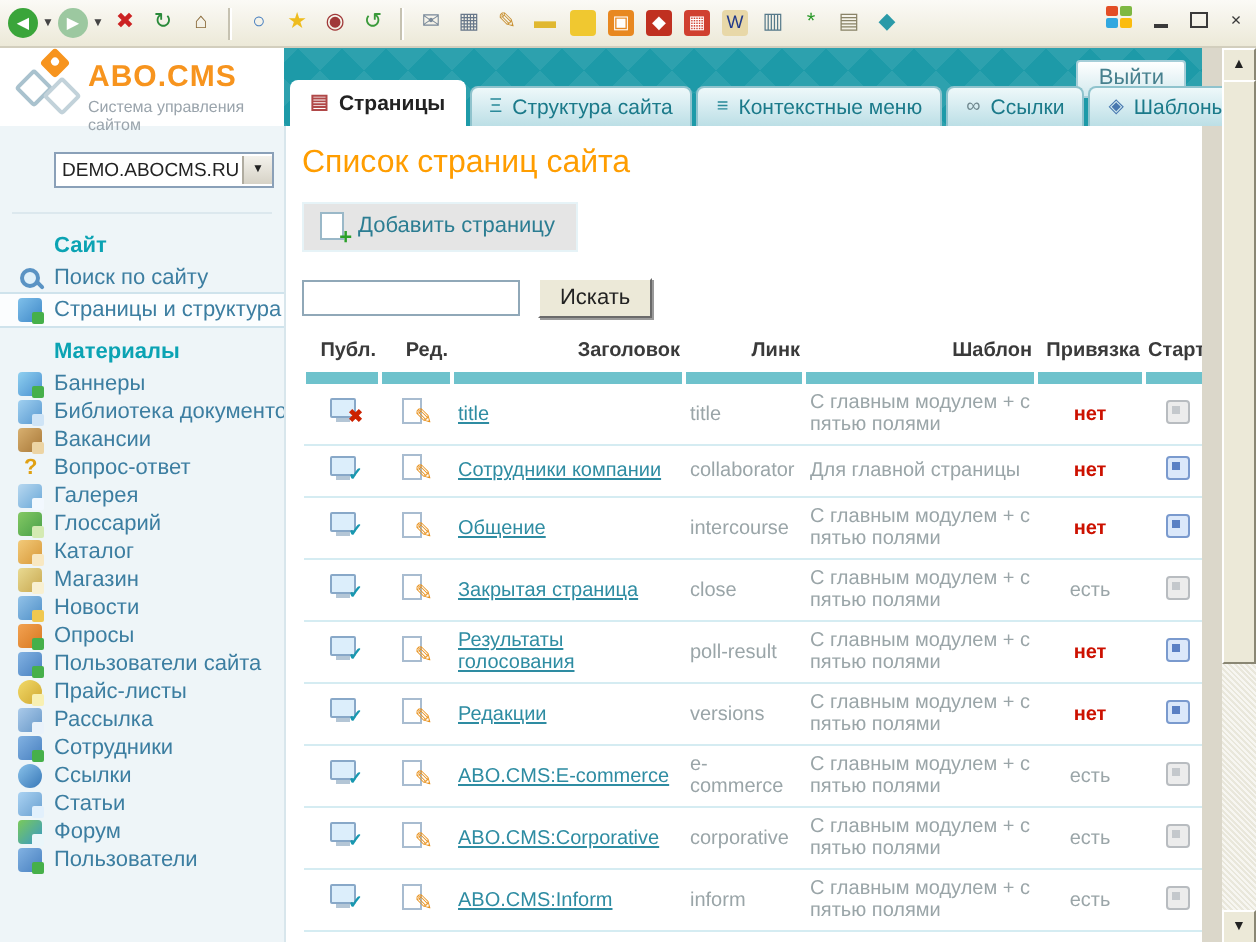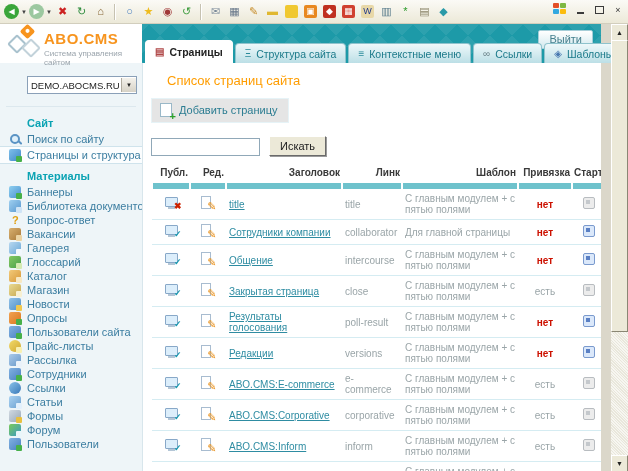--- a/index.html
+++ b/index.html
@@ -77,25 +77,25 @@
   .si-price{--c1:#f2da6a;--c2:#d0a830;--a:#f8f0b2;border-radius:50%}
   .si-mailing{--c1:#aacaea;--c2:#6898c8;--a:#eaf2fa}
   .si-staff{--c1:#82b2e2;--c2:#4880c0;--a:#46b04a}
   .si-links{--c1:#8ac2ea;--c2:#3878b8;border-radius:50%}
   .si-articles{--c1:#aad2f2;--c2:#6aa0d0;--a:#e2f0fc}
   .si-forms{--c1:#d2dae2;--c2:#98a8b8;--a:#e8c040}
   .si-forum{--c1:#7aca5a;--c2:#3898c8;--a:#eaf6fa}
   .si-users{--c1:#82b2e2;--c2:#4880c0;--a:#46b04a}
   
   .main{flex:1;padding:8px 0 0 8px;overflow:hidden}
-  .page-title{color:#ff9d00;font-size:13px;font-weight:normal;margin:2px 16px 10px}
+  .page-title{color:#ff9d00;font-size:16px;font-weight:normal;margin:2px 0 10px}
   .add-btn{display:inline-flex;align-items:center;gap:7px;background:#e5e5e5;border:1px solid #e6f3f7;padding:4px 11px 5px 8px;color:#2c7d92;font-size:11px;cursor:pointer}
   .add-ic{width:10px;height:12px;background:#fff;border:1px solid #9ab8c8;position:relative;flex:0 0 10px}
   .add-ic::after{content:"+";position:absolute;right:-5px;bottom:-6px;color:#2aa02a;font-weight:bold;font-size:11px}
-  .search-row{margin:13px 0 8px;display:flex;gap:9px;align-items:flex-end}
+  .search-row{margin:13px 0 8px;display:flex;gap:9px;align-items:center}
   .search-input{width:101px;height:16px;border:1px solid #90a8b8;font-size:11px;padding:0 3px;font-family:"Liberation Sans",sans-serif}
   .search-btn{height:20px;padding:0 10px;font-size:11px;font-family:"Liberation Sans",sans-serif;background:#ece9d8;border:1px solid;border-color:#fff #6a6a6a #6a6a6a #fff;box-shadow:1px 1px 0 #9a9a9a;cursor:pointer;color:#222}
   table{border-collapse:collapse;width:452px;font-size:10px;table-layout:fixed}
   th{font-weight:bold;color:#3a3a3a;padding:3px 2px 5px;font-size:10px;text-align:right}
   tr.strip td{height:6px;padding:0;background:#6ec2cc;border-left:2px solid #fff;border-right:2px solid #fff}
   tbody td{border-bottom:1px solid #d5ecf2;padding:4px 3px;vertical-align:middle;text-align:center;color:#9aa5a8;line-height:11px}
   td.lft{text-align:left}
   td a{color:#2e8ca2;cursor:pointer;text-decoration:underline}
   .binding-no{color:#cc1100;font-weight:bold}
   .binding-yes{color:#9aa5a8}
@@ -226,28 +226,28 @@
             <div class="section-title">Материалы</div>
             <div class="side-item">
               <span class="si si-banners"></span>
               <span>Баннеры</span>
             </div>
             <div class="side-item">
               <span class="si si-library"></span>
               <span>Библиотека документов</span>
             </div>
             <div class="side-item">
+              <span class="si si-vacancies"></span>
+              <span>Вакансии</span>
+            </div>
+            <div class="side-item">
               <span class="si si-qa"></span>
               <span>Вопрос-ответ</span>
             </div>
             <div class="side-item">
-              <span class="si si-vacancies"></span>
-              <span>Вакансии</span>
-            </div>
-            <div class="side-item">
               <span class="si si-gallery"></span>
               <span>Галерея</span>
             </div>
             <div class="side-item">
               <span class="si si-glossary"></span>
               <span>Глоссарий</span>
             </div>
             <div class="side-item">
               <span class="si si-catalog"></span>
               <span>Каталог</span>
@@ -280,24 +280,20 @@
               <span class="si si-staff"></span>
               <span>Сотрудники</span>
             </div>
             <div class="side-item">
               <span class="si si-links"></span>
               <span>Ссылки</span>
             </div>
             <div class="side-item">
               <span class="si si-articles"></span>
               <span>Статьи</span>
-            </div>
-            <div class="side-item">
-              <span class="si si-forms"></span>
-              <span>Формы</span>
             </div>
             <div class="side-item">
               <span class="si si-forum"></span>
               <span>Форум</span>
             </div>
             <div class="side-item">
               <span class="si si-users"></span>
               <span>Пользователи</span>
             </div>
           </div>

